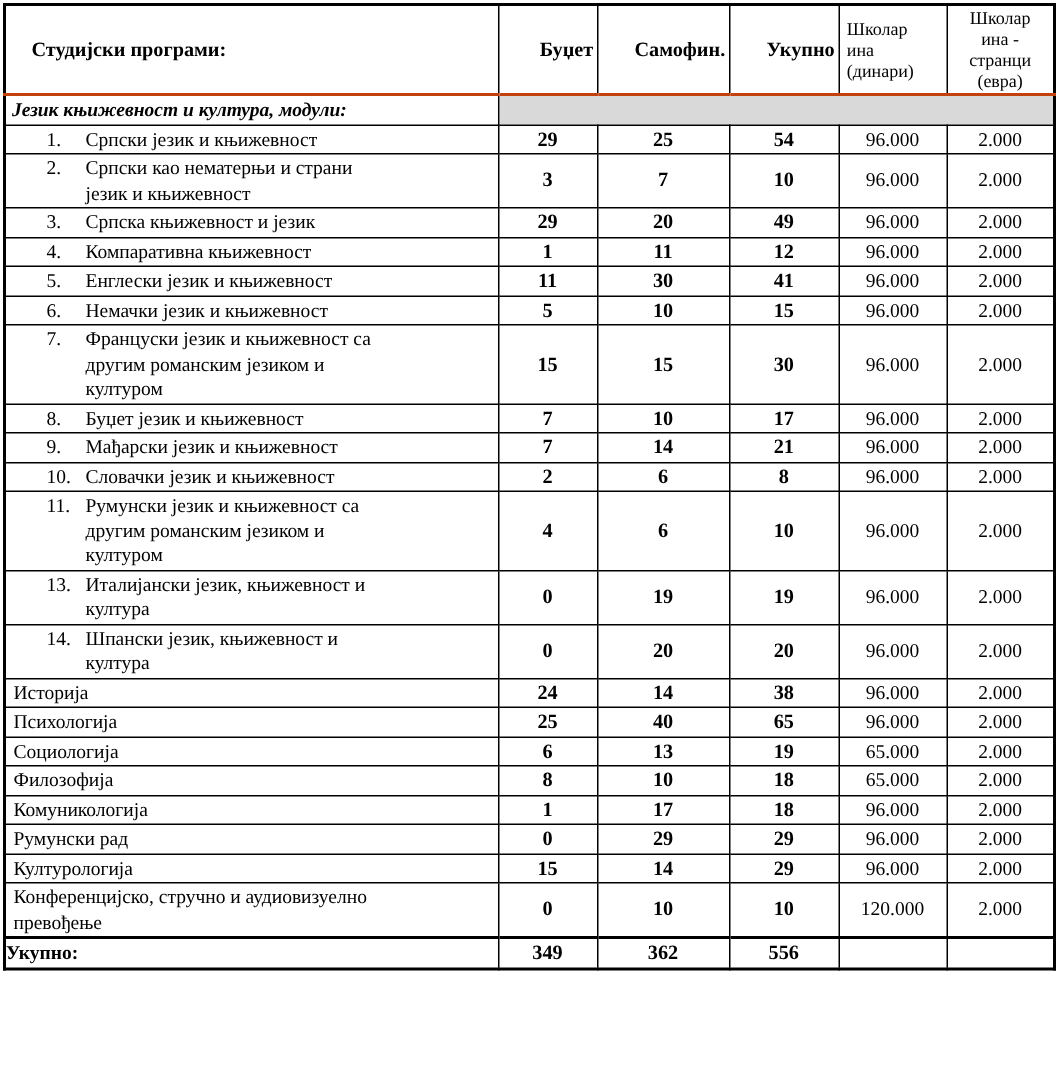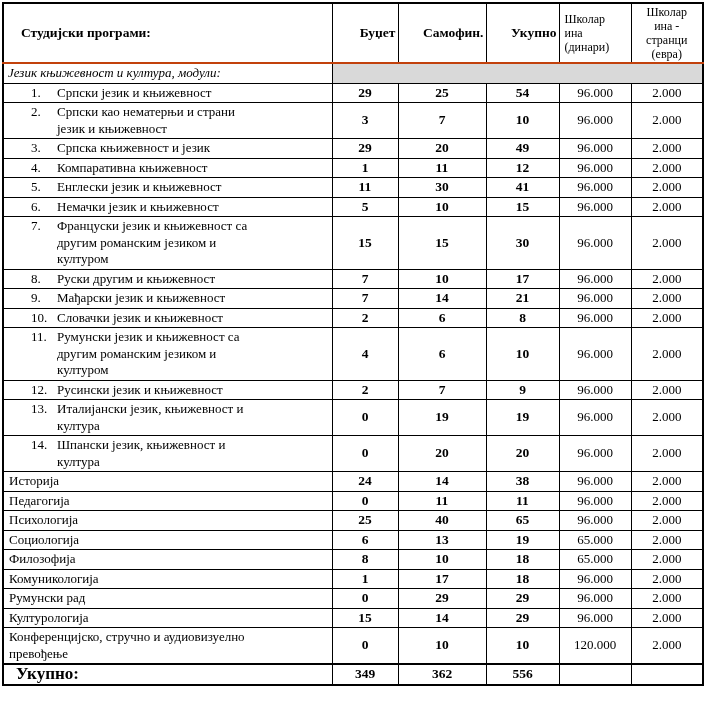--- a/index.html
+++ b/index.html
@@ -50,21 +50,21 @@
     font-size: 12px;
     line-height: 14px;
     white-space: pre-line;
   }
   th.h-fee-rsd { text-align: left; padding-left: 5px; }
   th.h-fee-eur { text-align: center; }
 
   
   tr.section-row { height: 20px; }
   td.section-label {
-    font-weight: normal;
+    font-weight: bold;
     font-style: italic;
     font-size: 13px;
     padding-left: 4px;
     line-height: 16.5px;
   }
   td.section-shade { background: #d9d9d9; }
 
   
   td { line-height: 16.5px; }
   td.c-name { font-size: 13px; }
@@ -80,22 +80,22 @@
   td.c-fee {
     text-align: center;
     font-weight: normal;
     font-size: 13px;
   }
 
   
   tr.total-row td { border-top: 2px solid #000000; }
   tr.total-row td.total-label {
     font-weight: bold;
-    font-size: 17px;
-    padding-left: 12px;
+    font-size: 13px;
+    padding-left: 0;
   }
 </style>
 </head>
 <body>
 
 <div class="page">
   <table class="quota">
     <colgroup>
       <col class="c1">
         <col class="c2">
@@ -217,21 +217,21 @@
     <td class="c-num">15</td>
     <td class="c-num">15</td>
     <td class="c-num">30</td>
     <td class="c-fee">96.000</td>
     <td class="c-fee">2.000</td>
   </tr>
         <tr>
     <td class="c-name">
       <div class="prog">
         <span class="num">8.</span>
-        <span class="txt">Руски другим и књижевност</span>
+        <span class="txt">Буџет језик и књижевност</span>
       </div>
     </td>
     <td class="c-num">7</td>
     <td class="c-num">10</td>
     <td class="c-num">17</td>
     <td class="c-fee">96.000</td>
     <td class="c-fee">2.000</td>
   </tr>
         <tr>
     <td class="c-name">
@@ -270,33 +270,20 @@
     </td>
     <td class="c-num">4</td>
     <td class="c-num">6</td>
     <td class="c-num">10</td>
     <td class="c-fee">96.000</td>
     <td class="c-fee">2.000</td>
   </tr>
         <tr>
     <td class="c-name">
       <div class="prog">
-        <span class="num">12.</span>
-        <span class="txt">Русински језик и књижевност</span>
-      </div>
-    </td>
-    <td class="c-num">2</td>
-    <td class="c-num">7</td>
-    <td class="c-num">9</td>
-    <td class="c-fee">96.000</td>
-    <td class="c-fee">2.000</td>
-  </tr>
-        <tr>
-    <td class="c-name">
-      <div class="prog">
         <span class="num">13.</span>
         <span class="txt">Италијански језик, књижевност и
 култура</span>
       </div>
     </td>
     <td class="c-num">0</td>
     <td class="c-num">19</td>
     <td class="c-num">19</td>
     <td class="c-fee">96.000</td>
     <td class="c-fee">2.000</td>
@@ -318,33 +305,20 @@
         <tr class="flush">
     <td class="c-name">
       <div class="prog">
 
         <span class="txt">Историја</span>
       </div>
     </td>
     <td class="c-num">24</td>
     <td class="c-num">14</td>
     <td class="c-num">38</td>
-    <td class="c-fee">96.000</td>
-    <td class="c-fee">2.000</td>
-  </tr>
-        <tr class="flush">
-    <td class="c-name">
-      <div class="prog">
-
-        <span class="txt">Педагогија</span>
-      </div>
-    </td>
-    <td class="c-num">0</td>
-    <td class="c-num">11</td>
-    <td class="c-num">11</td>
     <td class="c-fee">96.000</td>
     <td class="c-fee">2.000</td>
   </tr>
         <tr class="flush">
     <td class="c-name">
       <div class="prog">
 
         <span class="txt">Психологија</span>
       </div>
     </td>

